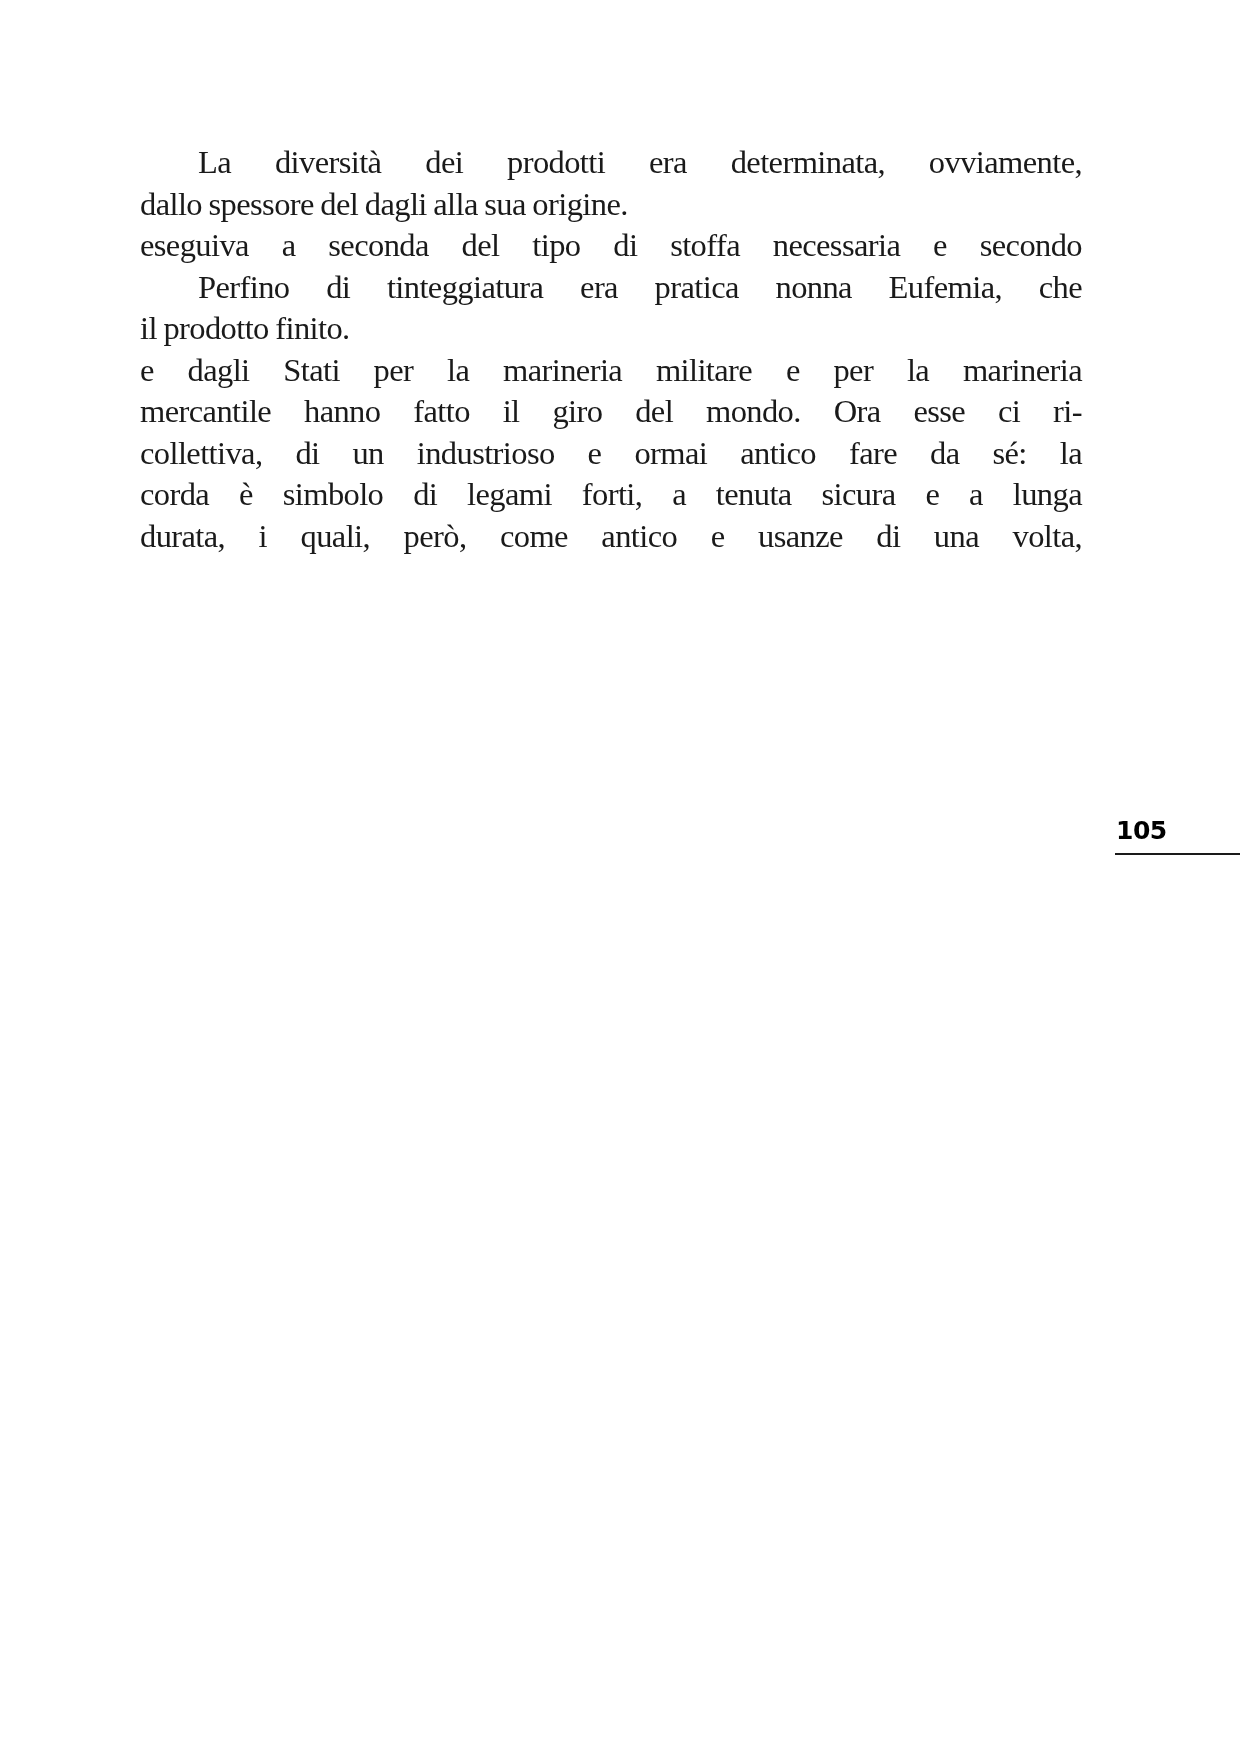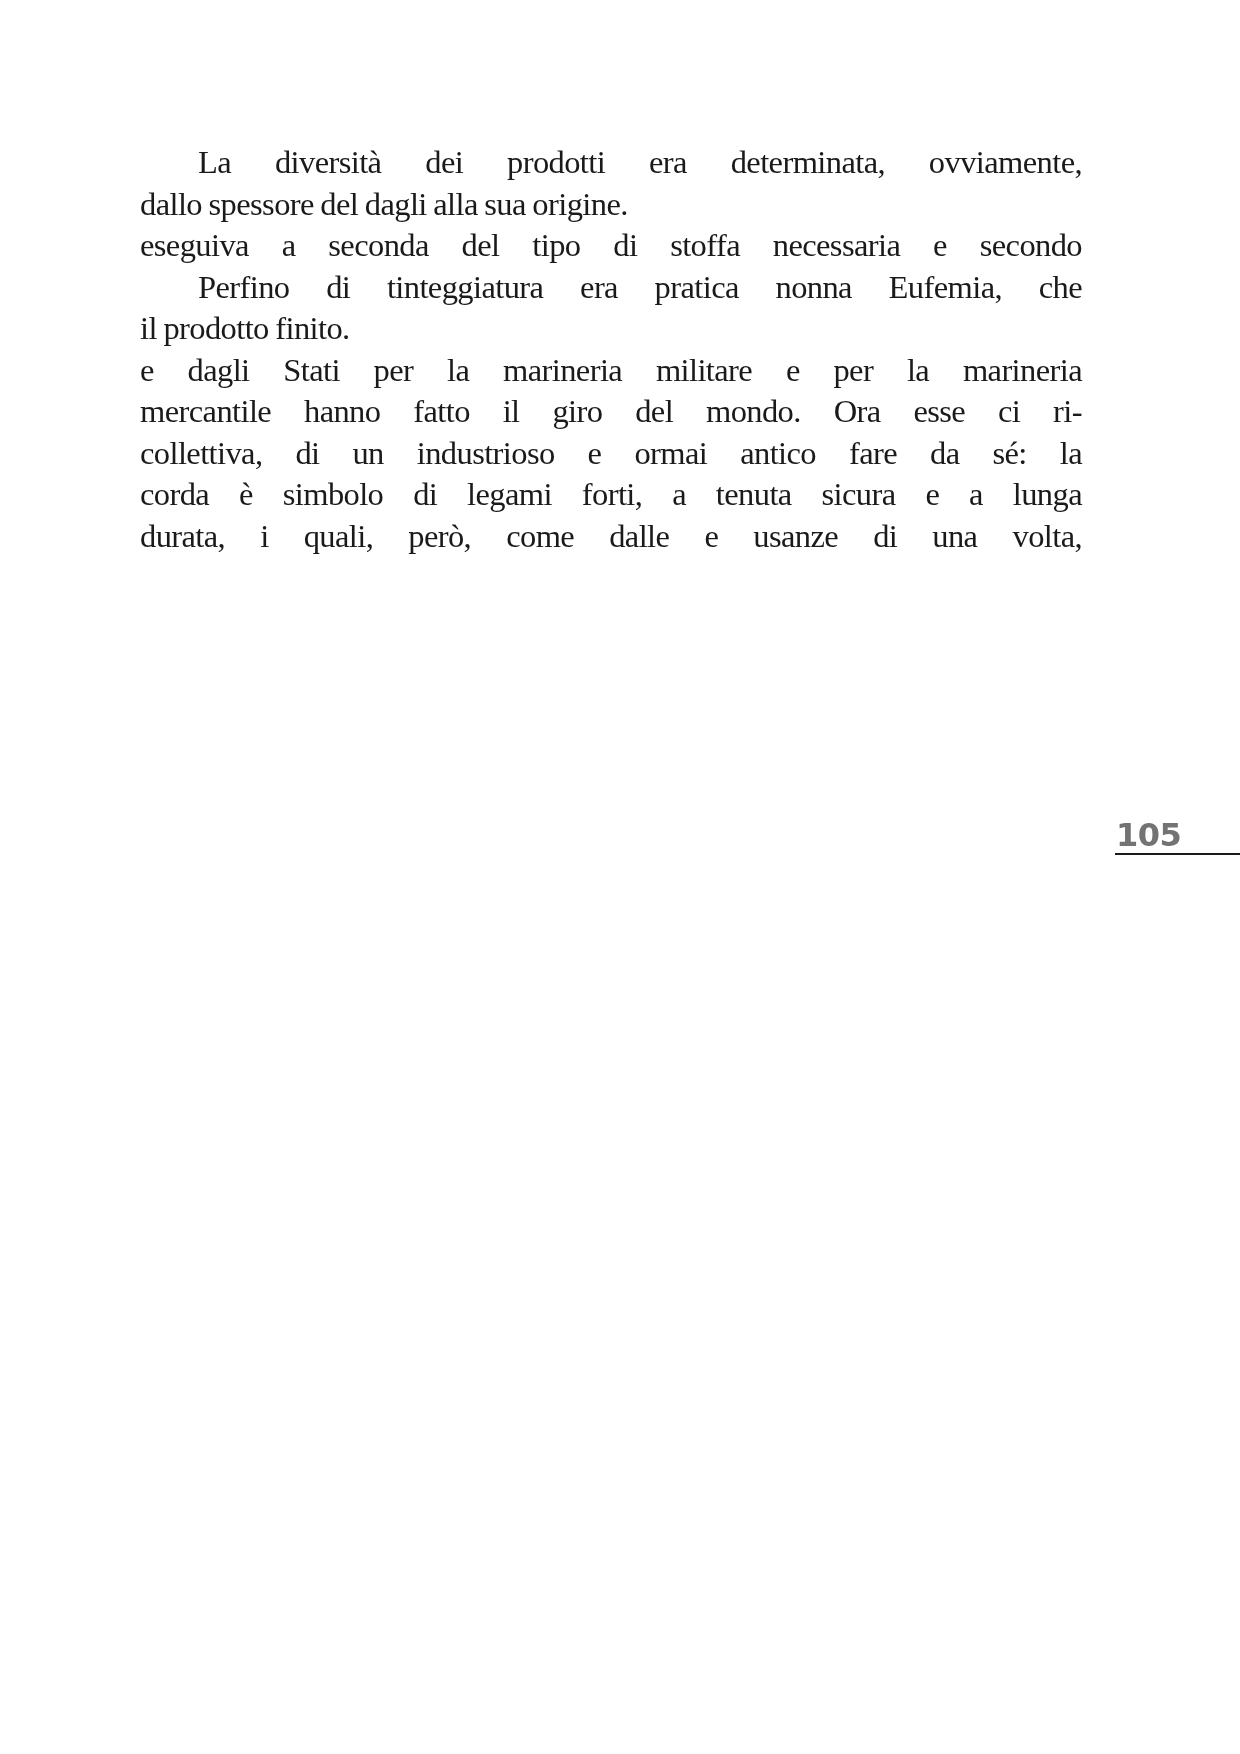--- a/index.html
+++ b/index.html
@@ -33,23 +33,23 @@
       font-family: Liberation Serif, serif;
     }
     .line.indent { padding-left: 58px; }
     .line.last { text-align-last: left; }
     .page-number {
       position: absolute;
       left: 1116px;
       top: 816px;
       font-family: "DejaVu Sans", "Liberation Sans", sans-serif;
       font-weight: bold;
-      font-size: 32px;
+      font-size: 25px;
       letter-spacing: -0.5px;
-      color: #737373;
+      color: #000000;
     }
     .page-rule {
       position: absolute;
       left: 1115px;
       top: 853px;
       width: 125px;
       height: 2px;
       background: #1a1a1a;
     }
   </style>
@@ -64,18 +64,18 @@
   <div class="paragraph">
     <div class="line">eseguiva a seconda del tipo di stoffa necessaria e secondo</div>
     <div class="line indent">Perfino di tinteggiatura era pratica nonna Eufemia, che</div>
     <div class="line last">il prodotto finito.</div>
   </div>
   <div class="paragraph">
     <div class="line">e dagli Stati per la marineria militare e per la marineria</div>
     <div class="line">mercantile hanno fatto il giro del mondo. Ora esse ci ri-</div>
     <div class="line">collettiva, di un industrioso e ormai antico fare da sé: la</div>
     <div class="line">corda è simbolo di legami forti, a tenuta sicura e a lunga</div>
-    <div class="line">durata, i quali, però, come dalle e usanze di una volta,</div>
+    <div class="line">durata, i quali, però, come antico e usanze di una volta,</div>
   </div>
 </div>
 
 <div class="page-number">105</div>
 <div class="page-rule"></div>
 
 </body></html>

